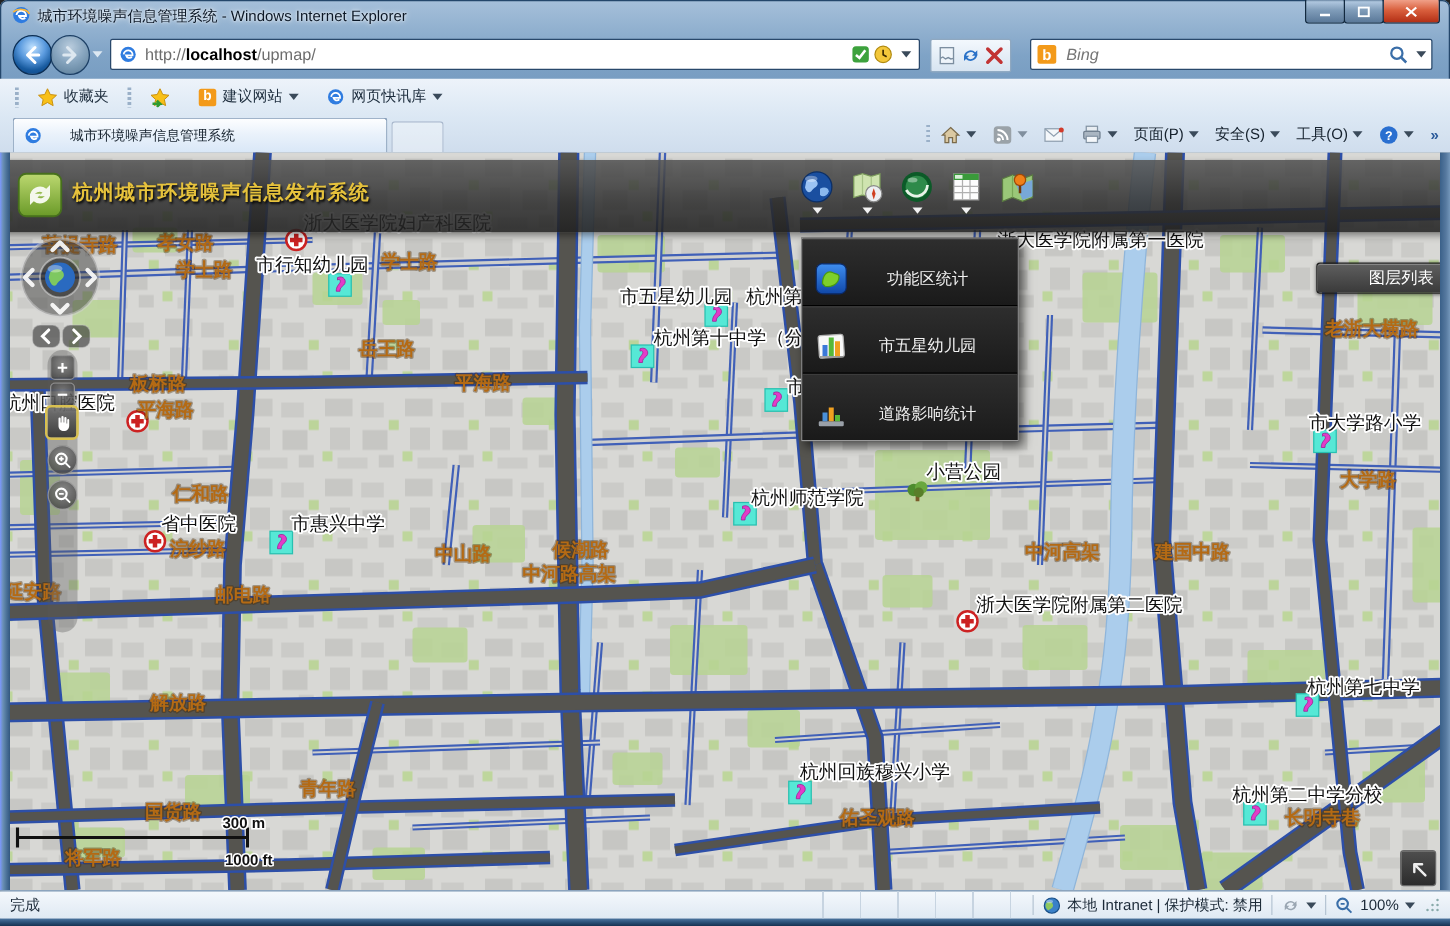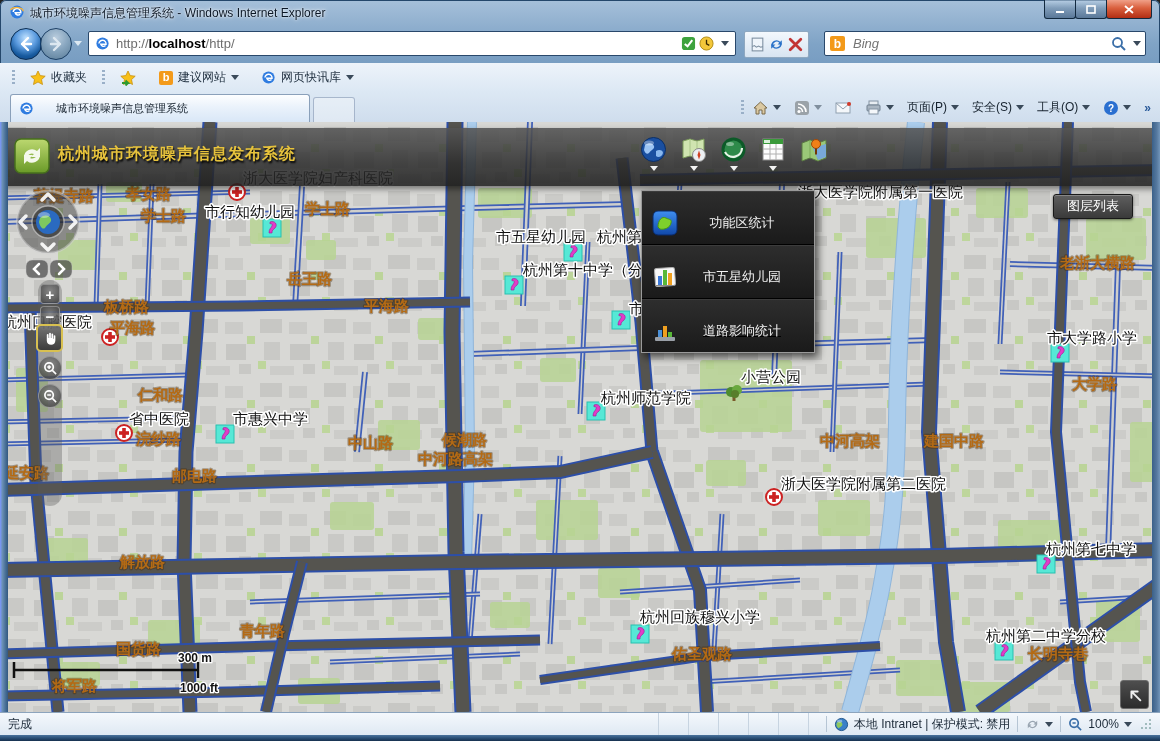--- a/index.html
+++ b/index.html
@@ -73,27 +73,27 @@
     letter-spacing:1px;text-shadow:1px 2px 2px #000;white-space:nowrap;}
   .app-logo{position:absolute;left:12px;top:8px;}
   .app-toolbar{position:absolute;left:640px;top:8px;display:flex;gap:13px;}
   .tool{display:flex;flex-direction:column;align-items:center;gap:3px;}
   .tool .tri{width:0;height:0;border-left:4px solid transparent;border-right:4px solid transparent;border-top:5px solid #f2f2f2;}
   
   .menu{position:absolute;left:641px;top:68px;width:172px;z-index:20;background:#161616;
     border:1px solid #9a9a9a;box-shadow:3px 4px 8px rgba(0,0,0,.65);}
   .menu-item{height:43px;display:flex;align-items:center;padding:10px 8px 0 10px;
     background:linear-gradient(180deg,#2e2e2e,#1a1a1a);border-bottom:1px solid #000;box-shadow:inset 0 1px 0 #3c3c3c;}
-  .menu-item:last-child{border-bottom:none;text-decoration:underline;}
+  .menu-item:last-child{border-bottom:none;}
   .menu-item .lbl{flex:1;text-align:center;font-size:13px;color:#f2f2f2;}
   
-  .layer-btn{position:absolute;left:1053px;top:72px;width:78px;height:23px;z-index:15;
+  .layer-btn{position:absolute;left:1053px;top:88px;width:78px;height:23px;z-index:15;
     background:linear-gradient(180deg,#5f5f5f,#3a3a3a);border:1px solid #191919;border-radius:3px;
     color:#fff;font-size:13px;font-family:inherit;line-height:21px;text-align:center;
-    box-shadow:0 1px 3px rgba(0,0,0,.5), inset 0 1px 0 rgba(255,255,255,.25);}
+    box-shadow:0 1px 3px rgba(0,0,0,.5), inset 0 1px 0 rgba(255,255,255,.25);padding-left:28px;}
   
   .navwidget{position:absolute;left:14px;top:66px;z-index:12;width:70px;}
   .nw-strip{position:absolute;left:24px;top:92px;width:24px;height:226px;border-radius:12px;background:rgba(90,90,90,.35);}
   .nw-btn{position:absolute;display:flex;align-items:center;justify-content:center;color:#fff;
     background:radial-gradient(circle at 50% 35%,rgba(130,130,130,.8),rgba(55,55,55,.85));
     border:1px solid rgba(220,220,220,.45);box-sizing:border-box;}
   .nw-zoom{left:26px;width:20px;height:20px;border-radius:4px;font-size:15px;font-weight:bold;line-height:1;}
   .nw-round{left:24px;width:24px;height:24px;border-radius:50%;}
   .nw-hand{left:22px;top:136px;width:27px;height:28px;border-radius:5px;border:2px solid #d8c050;
     background:linear-gradient(180deg,rgba(110,110,110,.9),rgba(50,50,50,.9));}
@@ -154,21 +154,21 @@
       <svg class="ic" width="16" height="16" viewBox="0 0 16 16">
           <path d="M6,2 12,8 6,14 M12,8 h-9" stroke="#eef4f8" stroke-width="2.4" fill="none" stroke-linecap="round" stroke-linejoin="round"></path>
         </svg>
     </div>
     <div class="ddarrow" style="position:absolute;left:74px;top:16px"></div>
     <div class="addr">
       <svg class="ic" width="15" height="15" viewBox="0 0 16 16">
           <circle cx="8" cy="8" r="6.5" fill="#2f7ce0"></circle>
           <path d="M4.2,8a3.8,3.8 0 1,1 7.6,.8h-5.6a3,3 0 0 0 5,1.4" stroke="#fff" stroke-width="1.5" fill="none"></path>
         </svg>
-      <span class="url"><span>http://</span><b>localhost</b><span>/http/</span></span>
+      <span class="url"><span>http://</span><b>localhost</b><span>/upmap/</span></span>
       <svg class="ic" width="15" height="15" viewBox="0 0 16 16">
           <rect x="1" y="1" width="14" height="14" rx="3" fill="#3da23d"></rect>
           <path d="M4,8.5 7,11 12,4.5" stroke="#fff" stroke-width="2.2" fill="none"></path>
         </svg>
       <svg class="ic" width="15" height="15" viewBox="0 0 16 16" style="margin-left:3px">
           <circle cx="8" cy="8" r="7" fill="#f3c73a" stroke="#b08a10"></circle>
           <path d="M8,4v4.4l3,1.6" stroke="#3a2a00" stroke-width="1.4" fill="none"></path>
         </svg>
       <div class="ddarrow dark" style="margin:0 4px 0 7px"></div>
     </div>

